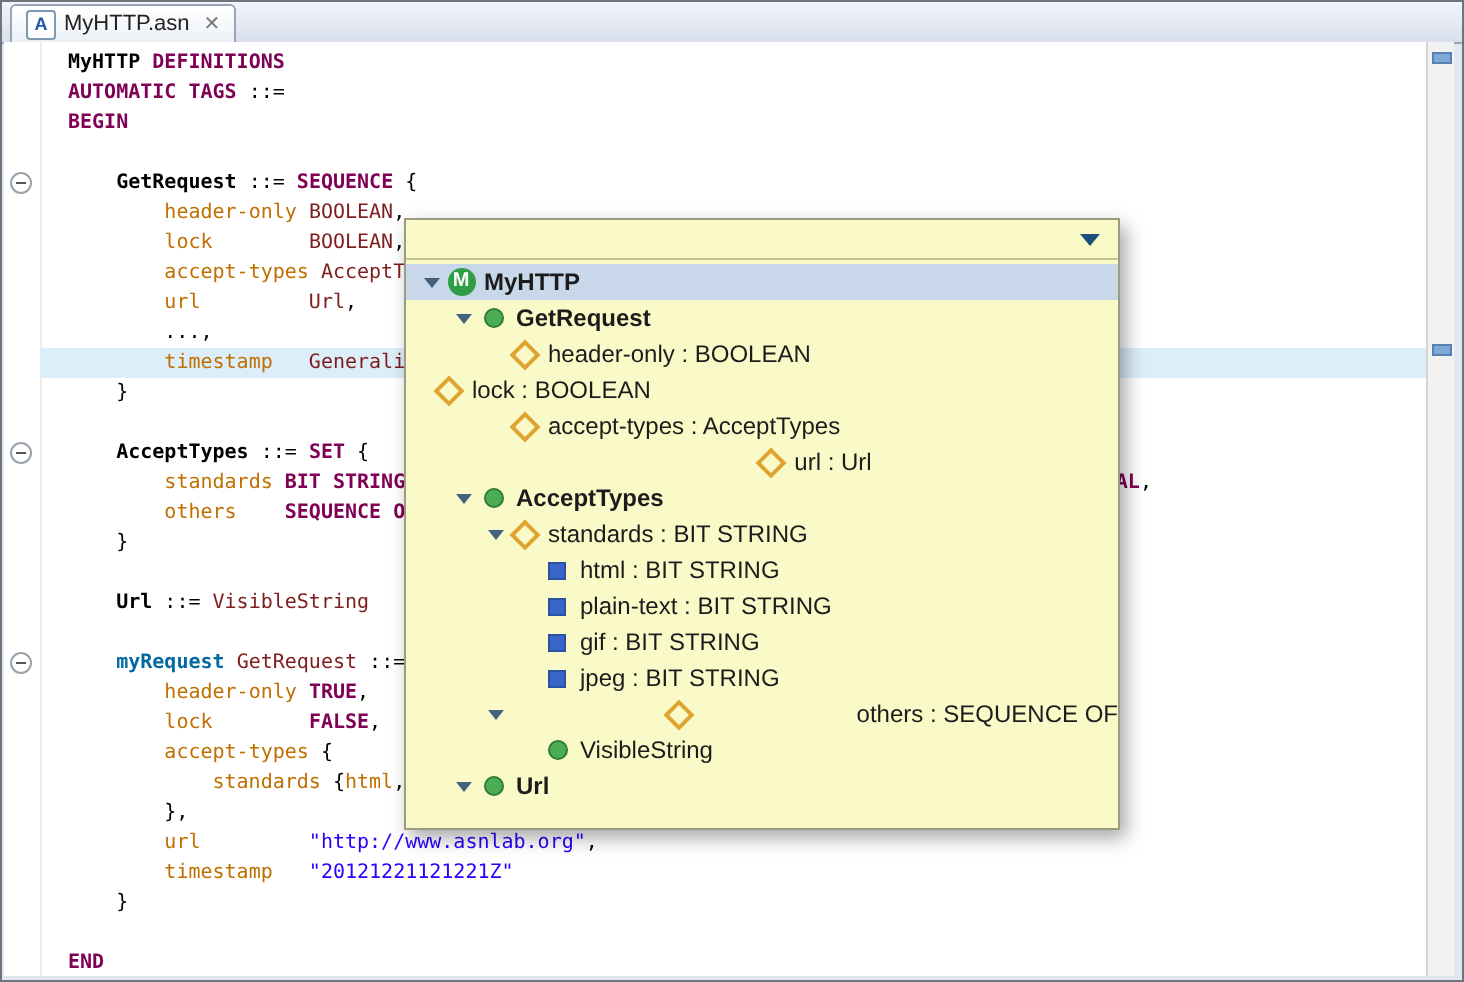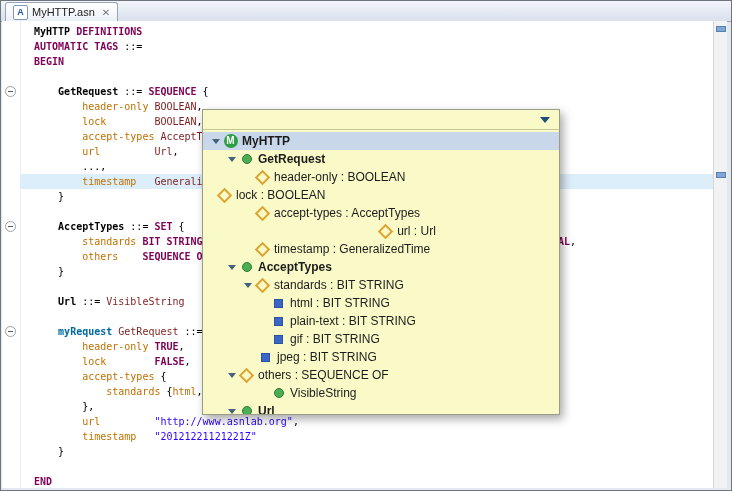--- a/index.html
+++ b/index.html
@@ -165,94 +165,87 @@
           </span>
           <span class="lbl">accept-types : AcceptTypes</span>
         </div>
         <div class="tree-row" style="padding-left: 38px; justify-content: center;">
           <span class="tw"></span>
           <span class="ic">
             <span class="sh-field"></span>
           </span>
           <span class="lbl">url : Url</span>
         </div>
+        <div class="tree-row" style="padding-left: 22px;">
+          <span class="tw">
+            <span class="tri"></span>
+          </span>
+          <span class="ic">
+            <span class="sh-type"></span>
+          </span>
+          <span class="lbl b">AcceptTypes</span>
+        </div>
         <div class="tree-row" style="padding-left: 38px;">
-          <span class="tw"></span>
-          <span class="ic">
-            <span class="sh-field"></span>
-          </span>
-          <span class="lbl">timestamp : GeneralizedTime</span>
+          <span class="tw">
+            <span class="tri"></span>
+          </span>
+          <span class="ic">
+            <span class="sh-field"></span>
+          </span>
+          <span class="lbl">standards : BIT STRING</span>
+        </div>
+        <div class="tree-row" style="padding-left: 54px;">
+          <span class="tw"></span>
+          <span class="ic">
+            <span class="sh-bit"></span>
+          </span>
+          <span class="lbl">html : BIT STRING</span>
+        </div>
+        <div class="tree-row" style="padding-left: 54px;">
+          <span class="tw"></span>
+          <span class="ic">
+            <span class="sh-bit"></span>
+          </span>
+          <span class="lbl">plain-text : BIT STRING</span>
+        </div>
+        <div class="tree-row" style="padding-left: 54px;">
+          <span class="tw"></span>
+          <span class="ic">
+            <span class="sh-bit"></span>
+          </span>
+          <span class="lbl">gif : BIT STRING</span>
+        </div>
+        <div class="tree-row" style="padding-left: 54px;">
+          <span class="tw"></span>
+          <span class="ic">
+            <span class="sh-bit"></span>
+          </span>
+          <span class="lbl">jpeg : BIT STRING</span>
+        </div>
+        <div class="tree-row" style="padding-left: 38px; justify-content: space-between;">
+          <span class="tw">
+            <span class="tri"></span>
+          </span>
+          <span class="ic">
+            <span class="sh-field"></span>
+          </span>
+          <span class="lbl">others : SEQUENCE OF</span>
+        </div>
+        <div class="tree-row" style="padding-left: 54px;">
+          <span class="tw"></span>
+          <span class="ic">
+            <span class="sh-type"></span>
+          </span>
+          <span class="lbl">VisibleString</span>
         </div>
         <div class="tree-row" style="padding-left: 22px;">
           <span class="tw">
             <span class="tri"></span>
           </span>
           <span class="ic">
             <span class="sh-type"></span>
           </span>
-          <span class="lbl b">AcceptTypes</span>
-        </div>
-        <div class="tree-row" style="padding-left: 38px;">
-          <span class="tw">
-            <span class="tri"></span>
-          </span>
-          <span class="ic">
-            <span class="sh-field"></span>
-          </span>
-          <span class="lbl">standards : BIT STRING</span>
-        </div>
-        <div class="tree-row" style="padding-left: 54px;">
-          <span class="tw"></span>
-          <span class="ic">
-            <span class="sh-bit"></span>
-          </span>
-          <span class="lbl">html : BIT STRING</span>
-        </div>
-        <div class="tree-row" style="padding-left: 54px;">
-          <span class="tw"></span>
-          <span class="ic">
-            <span class="sh-bit"></span>
-          </span>
-          <span class="lbl">plain-text : BIT STRING</span>
-        </div>
-        <div class="tree-row" style="padding-left: 54px;">
-          <span class="tw"></span>
-          <span class="ic">
-            <span class="sh-bit"></span>
-          </span>
-          <span class="lbl">gif : BIT STRING</span>
-        </div>
-        <div class="tree-row" style="padding-left: 41px;">
-          <span class="tw"></span>
-          <span class="ic">
-            <span class="sh-bit"></span>
-          </span>
-          <span class="lbl">jpeg : BIT STRING</span>
-        </div>
-        <div class="tree-row" style="padding-left: 22px;">
-          <span class="tw">
-            <span class="tri"></span>
-          </span>
-          <span class="ic">
-            <span class="sh-field"></span>
-          </span>
-          <span class="lbl">others : SEQUENCE OF</span>
-        </div>
-        <div class="tree-row" style="padding-left: 54px;">
-          <span class="tw"></span>
-          <span class="ic">
-            <span class="sh-type"></span>
-          </span>
-          <span class="lbl">VisibleString</span>
-        </div>
-        <div class="tree-row" style="padding-left: 22px;">
-          <span class="tw">
-            <span class="tri"></span>
-          </span>
-          <span class="ic">
-            <span class="sh-type"></span>
-          </span>
           <span class="lbl b">Url</span>
         </div>
       </div>
   </div>
 
 </div>
 
 </body></html>

